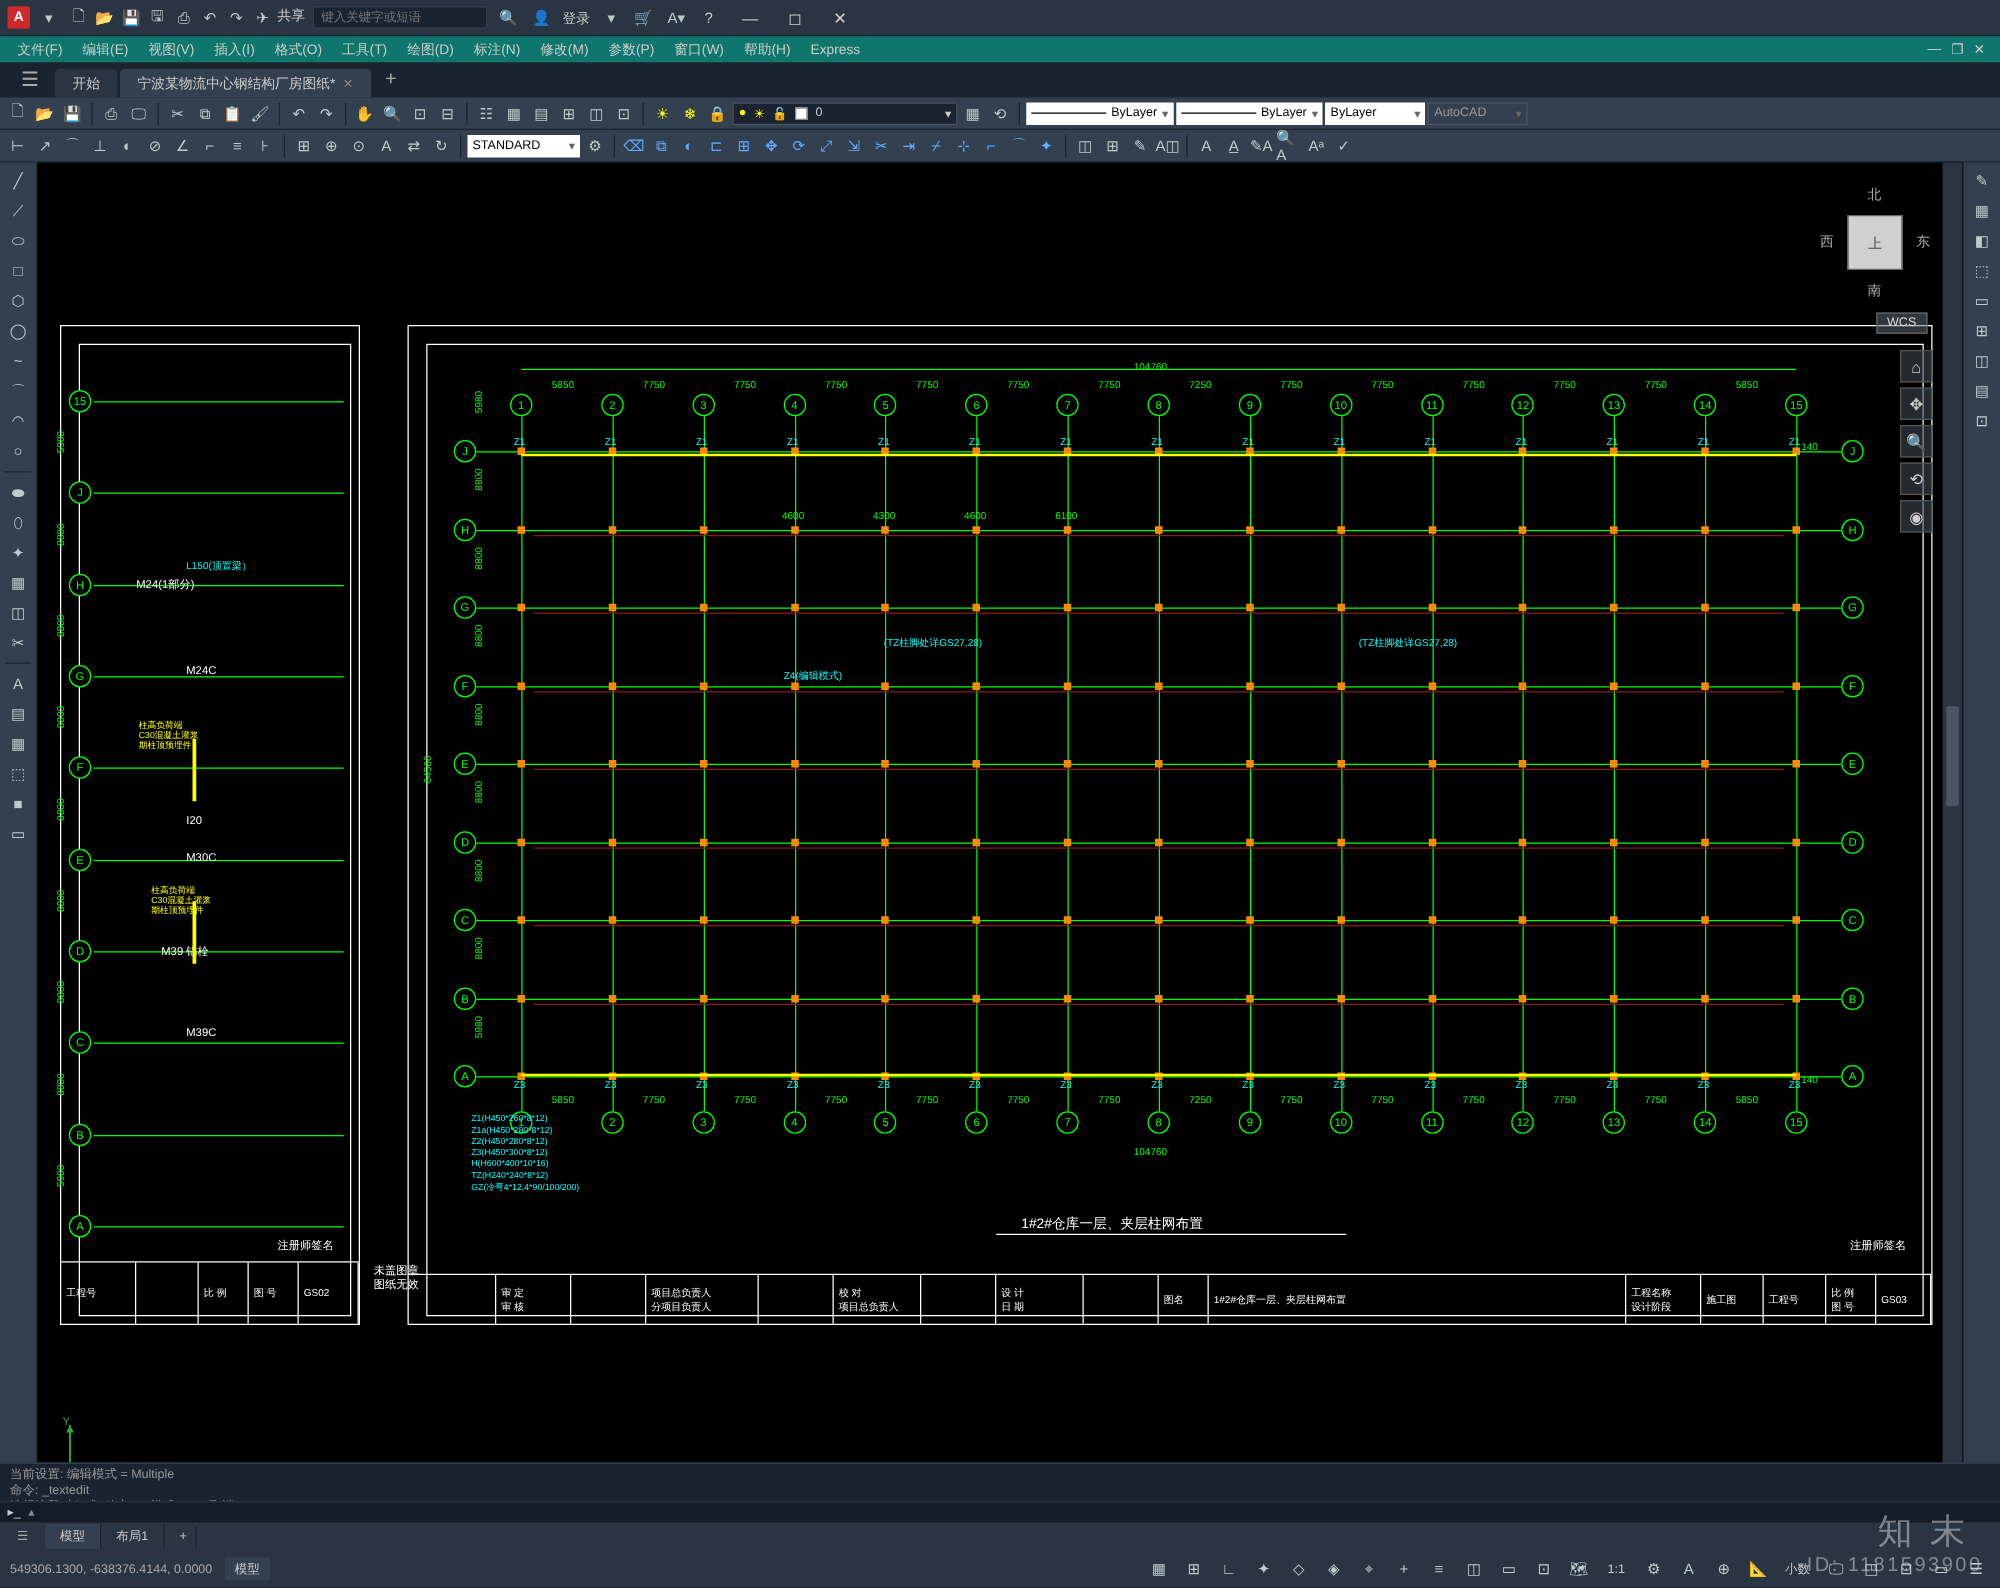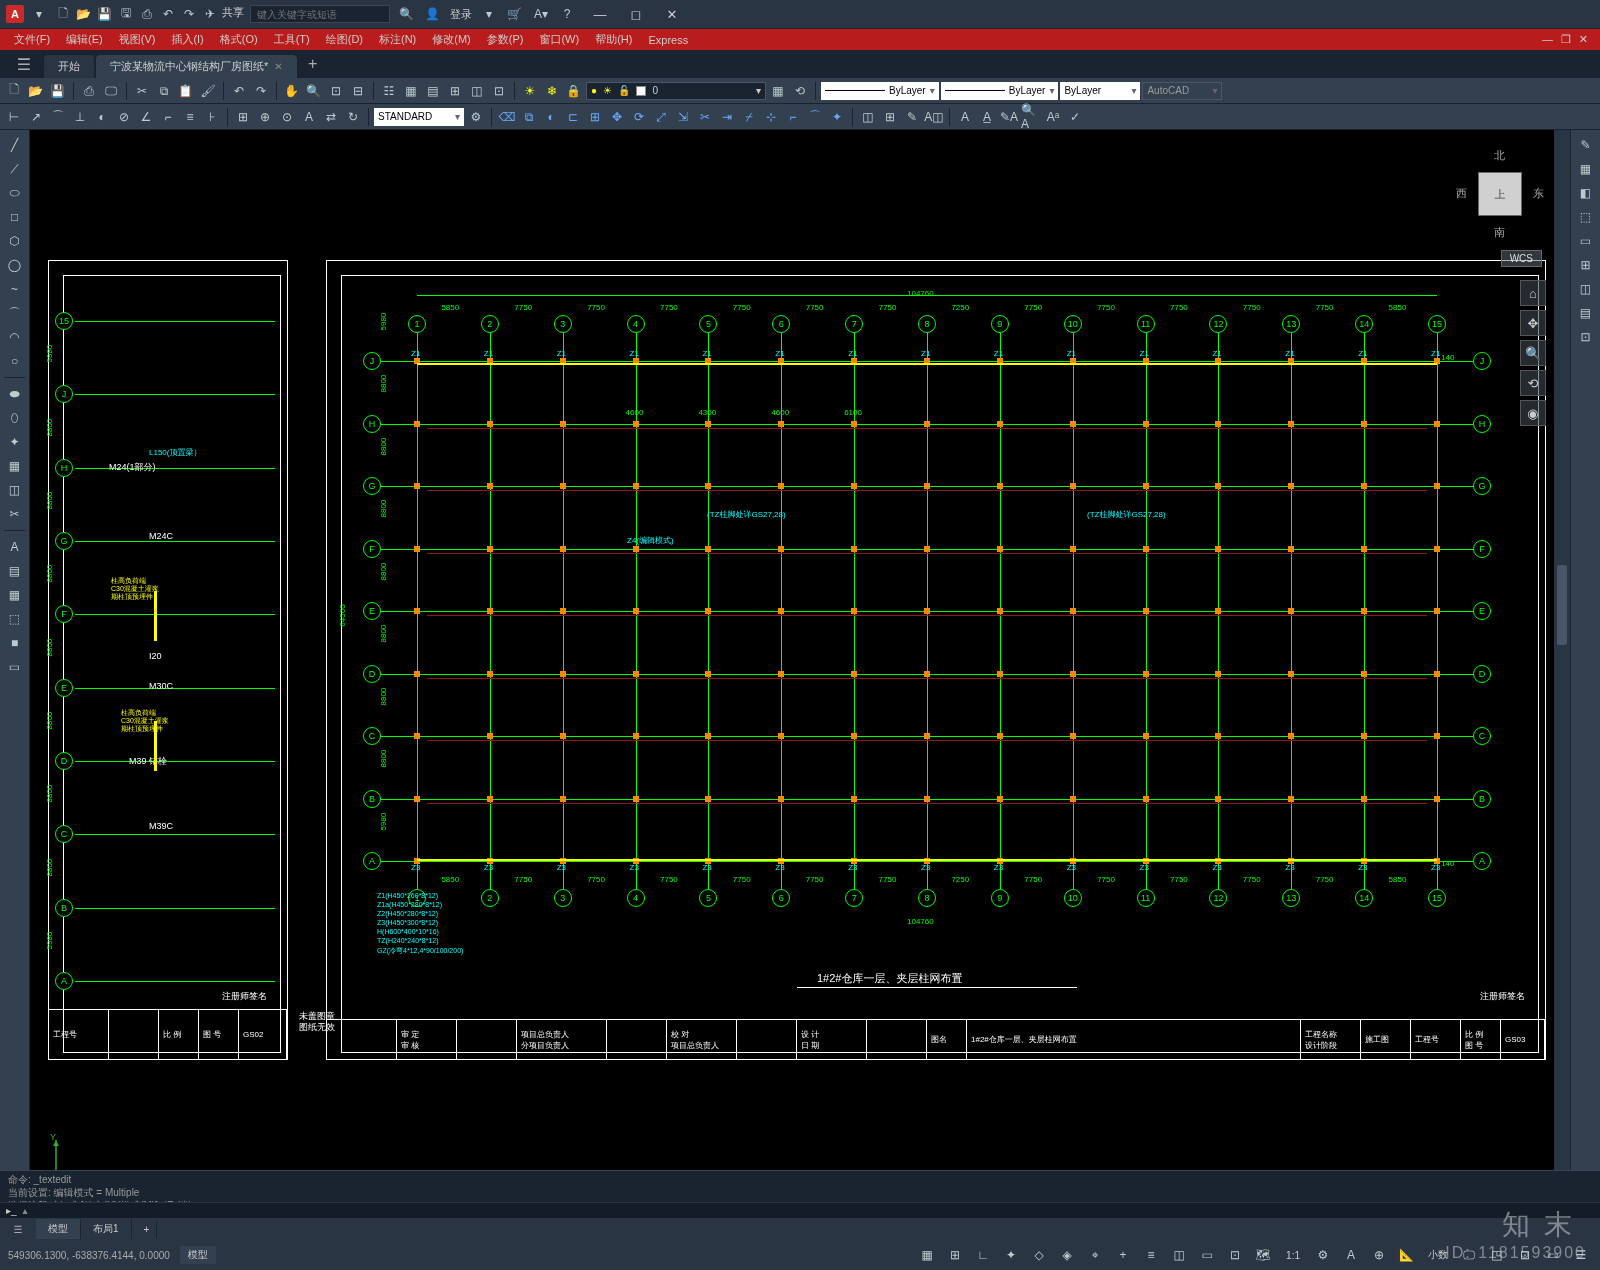--- a/index.html
+++ b/index.html
@@ -6,21 +6,21 @@
 html,body{width:1600px;height:1270px;background:#1e2a3a;color:#ccc;overflow:hidden}
 .titlebar{height:28px;background:#2a3544;display:flex;align-items:center;font-size:11px;padding:0 6px;gap:6px}
 .app-logo{width:18px;height:18px;background:#cc2a2a;border-radius:2px;display:flex;align-items:center;justify-content:center;color:#fff;font-weight:bold;font-size:11px}
 .qat{display:flex;gap:3px}
 .ic{width:18px;height:18px;display:flex;align-items:center;justify-content:center;color:#bcc;font-size:12px;cursor:pointer}
 .title-center{flex:1;text-align:center;color:#aaa;font-size:11px}
 .title-right{display:flex;align-items:center;gap:8px}
 .search-box{background:#1a2330;border:1px solid #3a4555;padding:2px 6px;font-size:10px;color:#888;width:140px;height:18px}
 .win-controls{display:flex;gap:0}
 .win-btn{width:36px;height:24px;display:flex;align-items:center;justify-content:center;color:#ccc;font-size:13px}
-.menubar{height:22px;background:#b91c1c;display:flex;align-items:center;font-size:11px;padding:1px 6px;gap:0;border-top:1px solid #1a2330}
+.menubar{height:22px;background:#0f766e;display:flex;align-items:center;font-size:11px;padding:1px 6px;gap:0;border-top:1px solid #1a2330}
 .menu-item{padding:3px 8px;cursor:pointer}
 .min-btn{margin-left:auto;display:flex;gap:8px;padding-right:6px}
 .tabbar{height:28px;background:#1a2330;display:flex;align-items:flex-end;padding:0 12px;gap:0}
 .burger{width:24px;height:22px;display:flex;align-items:center;justify-content:center;color:#aaa;align-self:center;margin-right:8px}
 .tab{background:#2a3544;padding:4px 14px;font-size:11px;border-radius:4px 4px 0 0;margin-right:2px;display:flex;align-items:center;gap:6px}
 .tab.active{background:#33404f}
 .tab-close{color:#888;font-size:10px}
 .tab-add{width:20px;height:20px;display:flex;align-items:center;justify-content:center;color:#aaa;margin-left:4px;align-self:center}
 .toolbar{background:#33404f;border-bottom:1px solid #1a2330;display:flex;align-items:center;padding:2px 4px;gap:2px;flex-wrap:wrap;min-height:26px}
 .tb-sep{width:1px;height:18px;background:#1a2330;margin:0 3px}
@@ -824,22 +824,22 @@
       <div class="tp-btn">▭</div>
       <div class="tp-btn">⊞</div>
       <div class="tp-btn">◫</div>
       <div class="tp-btn">▤</div>
       <div class="tp-btn">⊡</div>
     </div>
 </div>
 
 <div class="cmd-panel">
   <div class="cmd-history">
+    <div>当前设置: 编辑模式 = Multiple</div>
     <div>命令: _textedit</div>
-    <div>当前设置: 编辑模式 = Multiple</div>
     <div>选择注释对象或 [放弃(U)/模式(M)]: *取消*</div>
   </div>
   <div class="cmd-line">
     <span>▸_</span>
     <span style="color:#888">▴</span>
   </div>
 </div>
 
 <div class="layout-tabs">
   <div class="burger" style="width:20px">☰</div>

